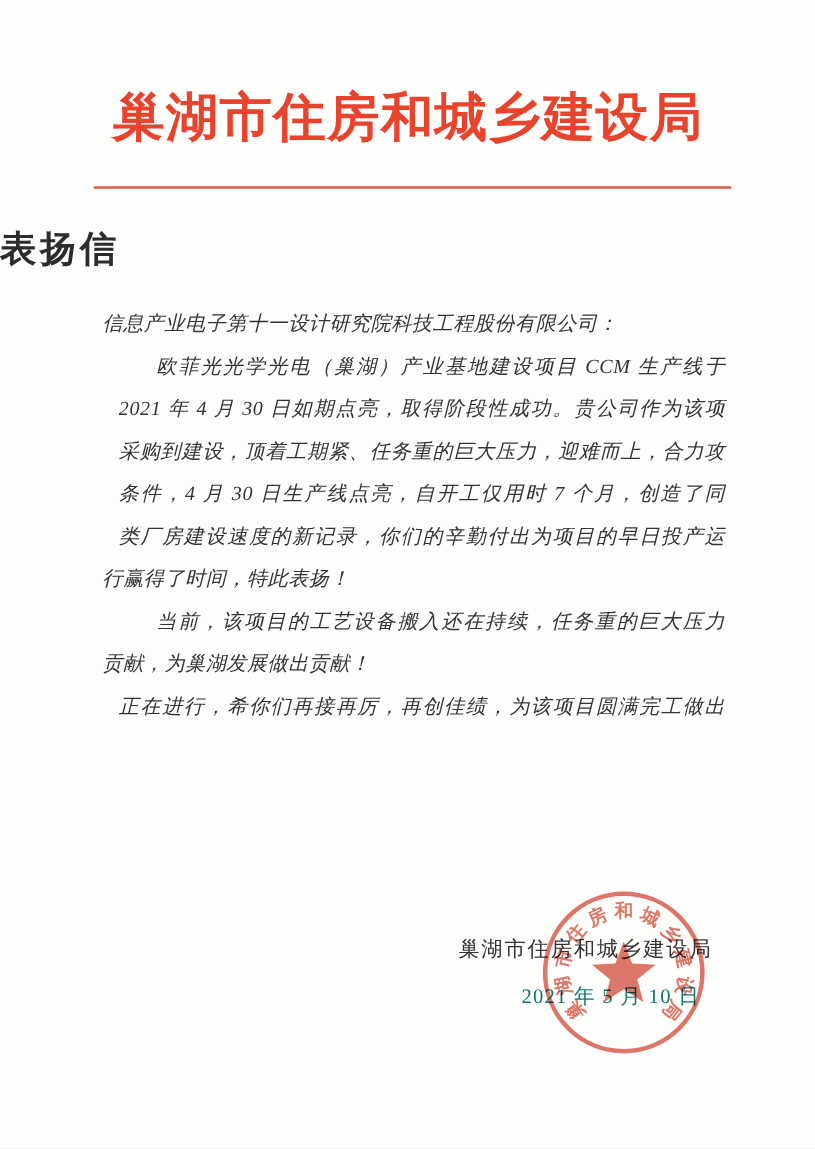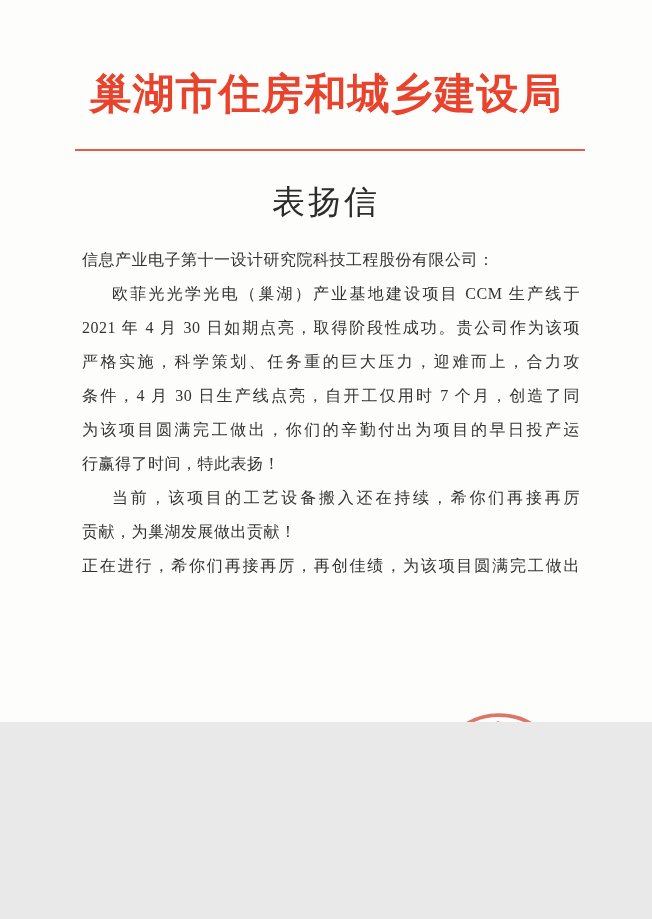--- a/index.html
+++ b/index.html
@@ -1,56 +1,58 @@
 <!DOCTYPE html>
 <html><head>
 <meta charset="utf-8">
 <style>
   html,body{margin:0;padding:0;background:#e9e9e9;}
   .page{
     position:relative;
-    width:652px;height:722px;
+    width:652px;height:919px;
     margin:0 auto;
     background:#fdfdfc;
     overflow:hidden;
     font-family:"Liberation Serif","DejaVu Serif",serif;
   }
   .letterhead{
     position:absolute;top:66px;left:0;right:0;
     text-align:center;
     font-size:42px;font-weight:bold;
     letter-spacing:1px;
     color:#e8432c;
     white-space:nowrap;
   }
   .letterhead-rule{
     position:absolute;top:149px;left:75px;width:510px;height:2px;
     background:#e85a45;border:none;margin:0;
   }
   .doc-title{
     position:absolute;top:180px;left:0;right:0;
-    text-align:center;
-    font-size:33px;font-weight:normal;
+    text-align:left;
+    font-size:29px;font-weight:bold;
     letter-spacing:3px;
     color:#2c2c2c;
   }
   .body-text{
     position:absolute;top:243px;left:82px;width:498px;
     font-size:16px;color:#333;
     letter-spacing:0.5px;
   }
   .line{
     height:34px;line-height:34px;
     white-space:nowrap;
     text-align:left;
+    font-style:italic;
   }
   .line.justify{
     white-space:normal;
     text-align:justify;
     text-align-last:justify;
+    margin-left:13px;
   }
   .line.indent{ text-indent:30px; }
   .signature{
     position:absolute;top:748px;right:82px;
     font-size:17px;color:#333;
     letter-spacing:1.5px;
     white-space:nowrap;
   }
   .sign-date{
     position:absolute;top:786px;right:92px;
@@ -81,25 +83,25 @@
   <div class="letterhead">巢湖市住房和城乡建设局</div>
 
   <div class="letterhead-rule"></div>
 
   <div class="doc-title">表扬信</div>
 
   <div class="body-text">
     <div class="line">信息产业电子第十一设计研究院科技工程股份有限公司：</div>
     <div class="line indent justify">欧菲光光学光电（巢湖）产业基地建设项目 CCM 生产线于</div>
     <div class="line justify">2021 年 4 月 30 日如期点亮，取得阶段性成功。贵公司作为该项</div>
-    <div class="line justify">严格实施，科学策划、任务重的巨大压力，迎难而上，合力攻</div>
+    <div class="line justify">采购到建设，顶着工期紧、任务重的巨大压力，迎难而上，合力攻</div>
     <div class="line justify">条件，4 月 30 日生产线点亮，自开工仅用时 7 个月，创造了同</div>
-    <div class="line justify">为该项目圆满完工做出，你们的辛勤付出为项目的早日投产运</div>
+    <div class="line justify">类厂房建设速度的新记录，你们的辛勤付出为项目的早日投产运</div>
     <div class="line">行赢得了时间，特此表扬！</div>
-    <div class="line indent justify">当前，该项目的工艺设备搬入还在持续，希你们再接再厉</div>
+    <div class="line indent justify">当前，该项目的工艺设备搬入还在持续，任务重的巨大压力</div>
     <div class="line">贡献，为巢湖发展做出贡献！</div>
     <div class="line justify">正在进行，希你们再接再厉，再创佳绩，为该项目圆满完工做出</div>
   </div>
 
   <div class="signature">巢湖市住房和城乡建设局</div>
 
   <div class="sign-date">2021 年 5 月 10 日</div>
 
   <svg class="seal" viewBox="0 0 128 128" xmlns="http://www.w3.org/2000/svg">
     <circle cx="64" cy="64" r="61"></circle>

